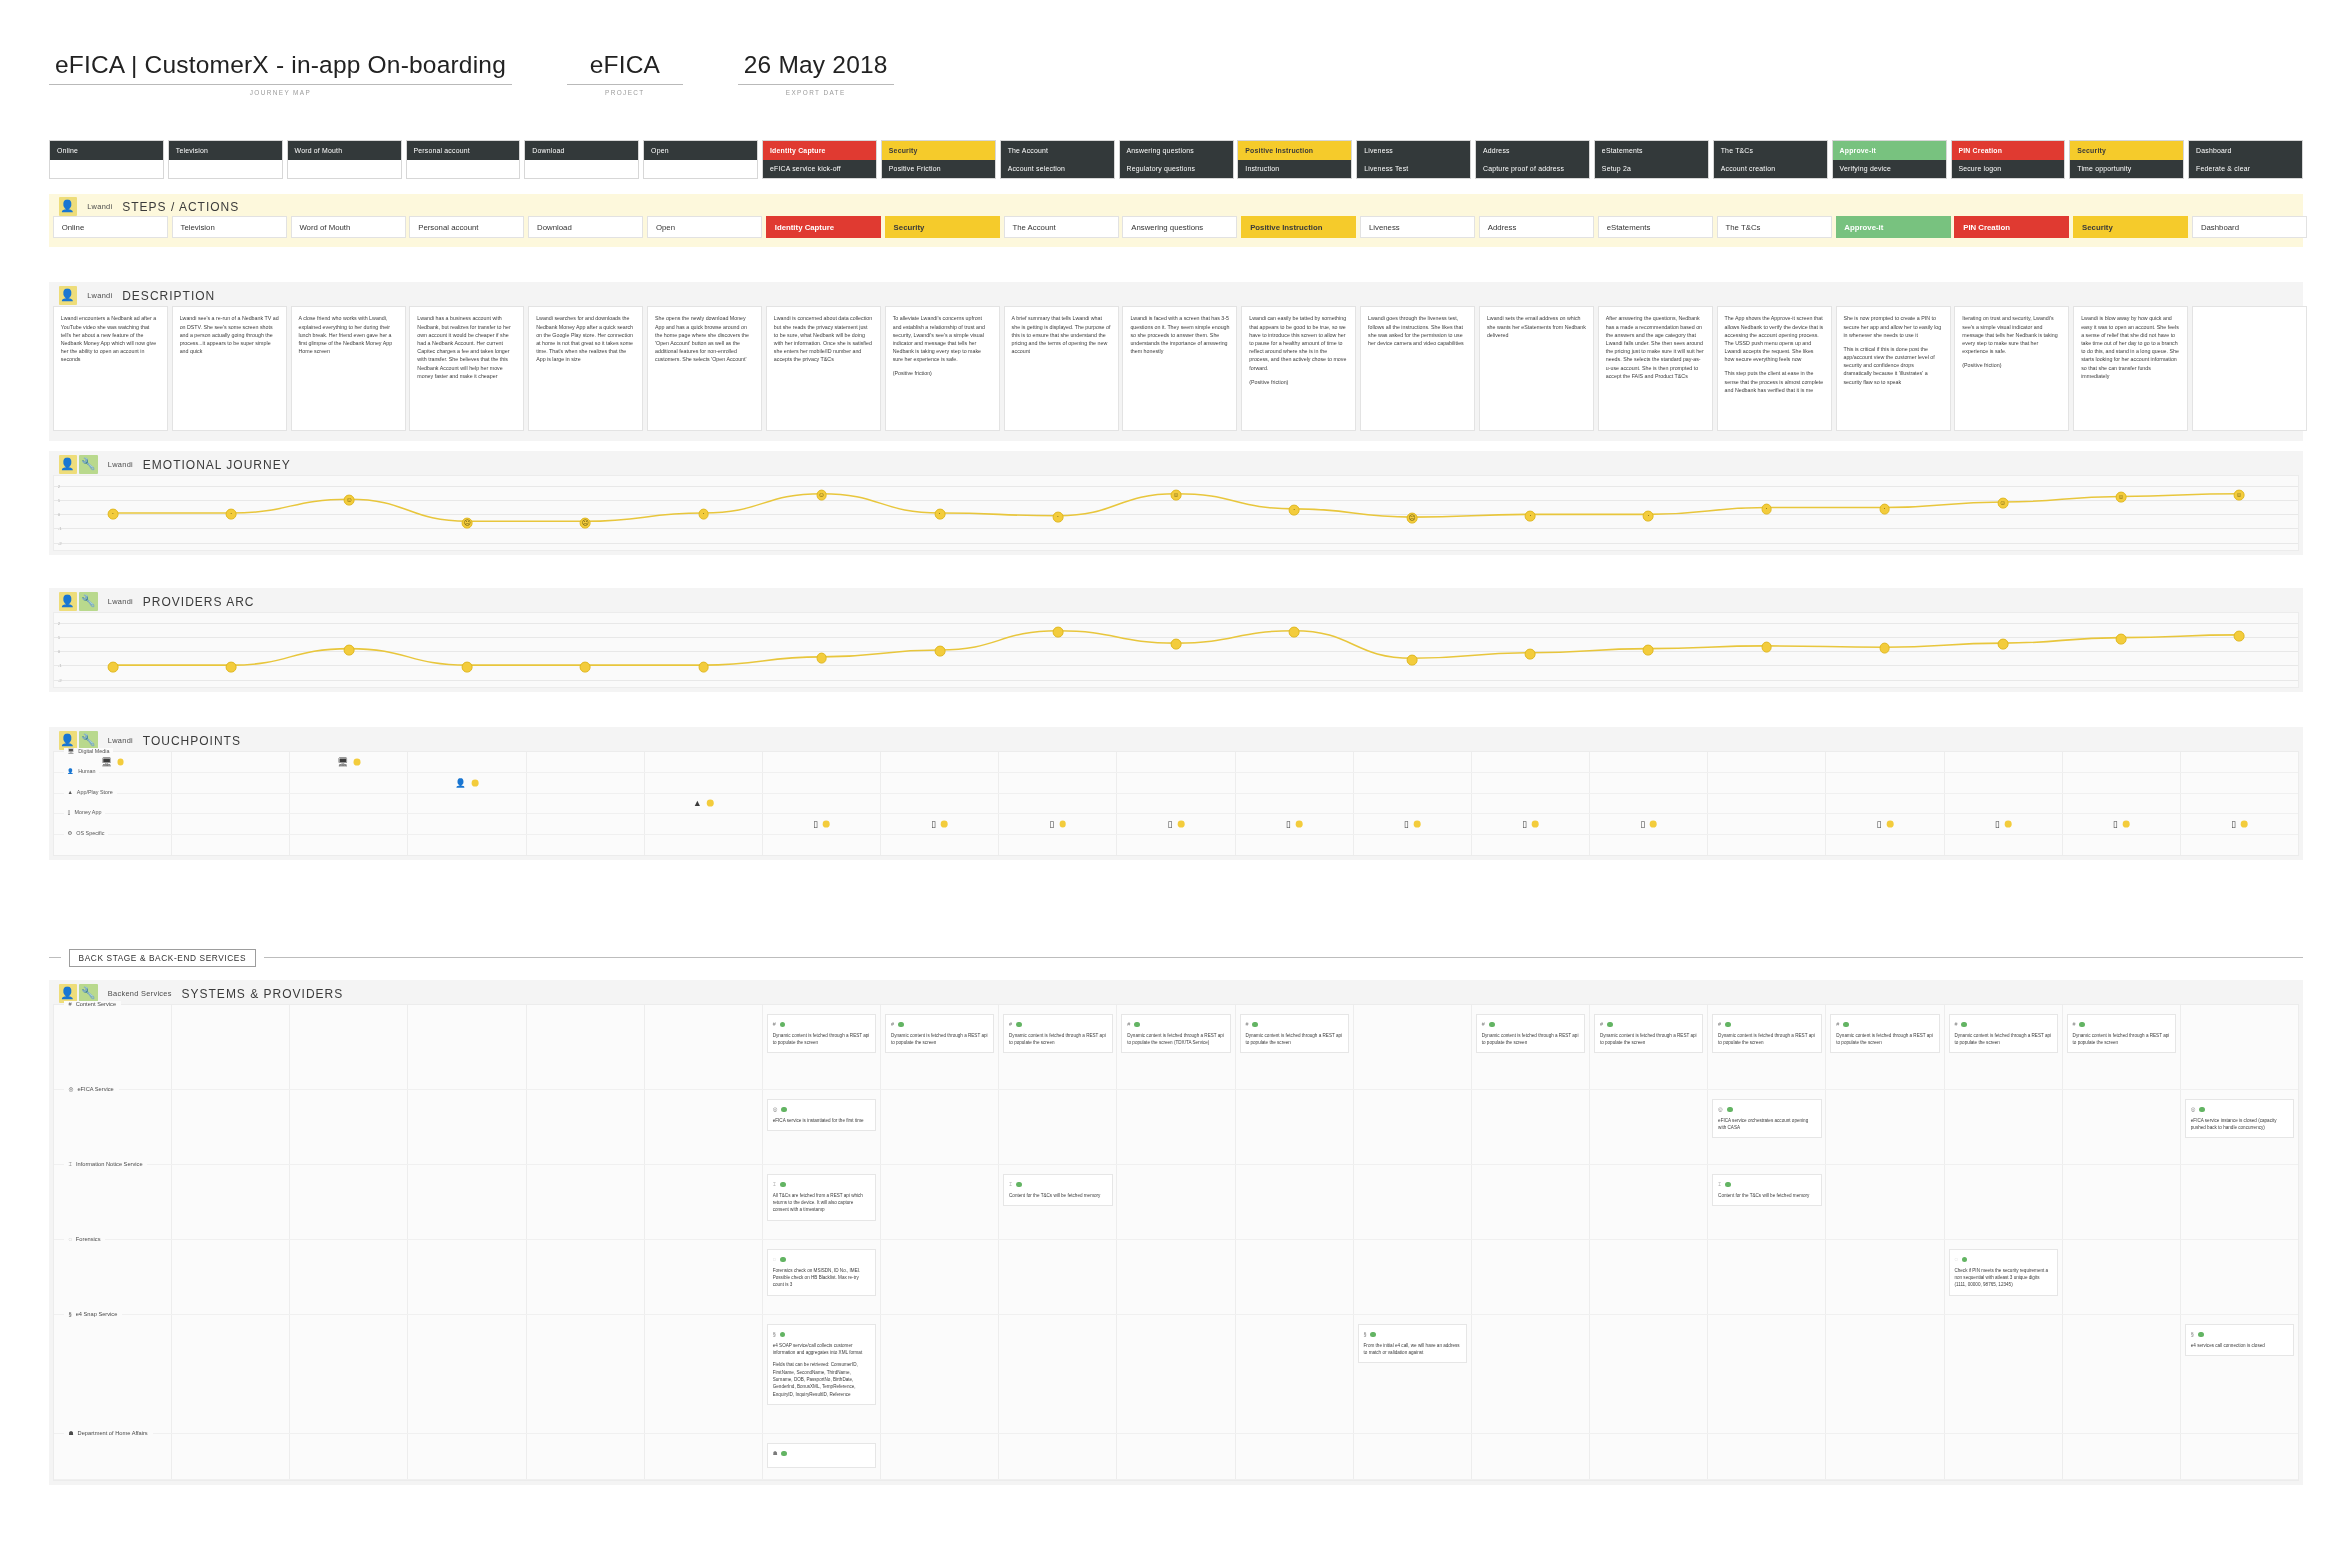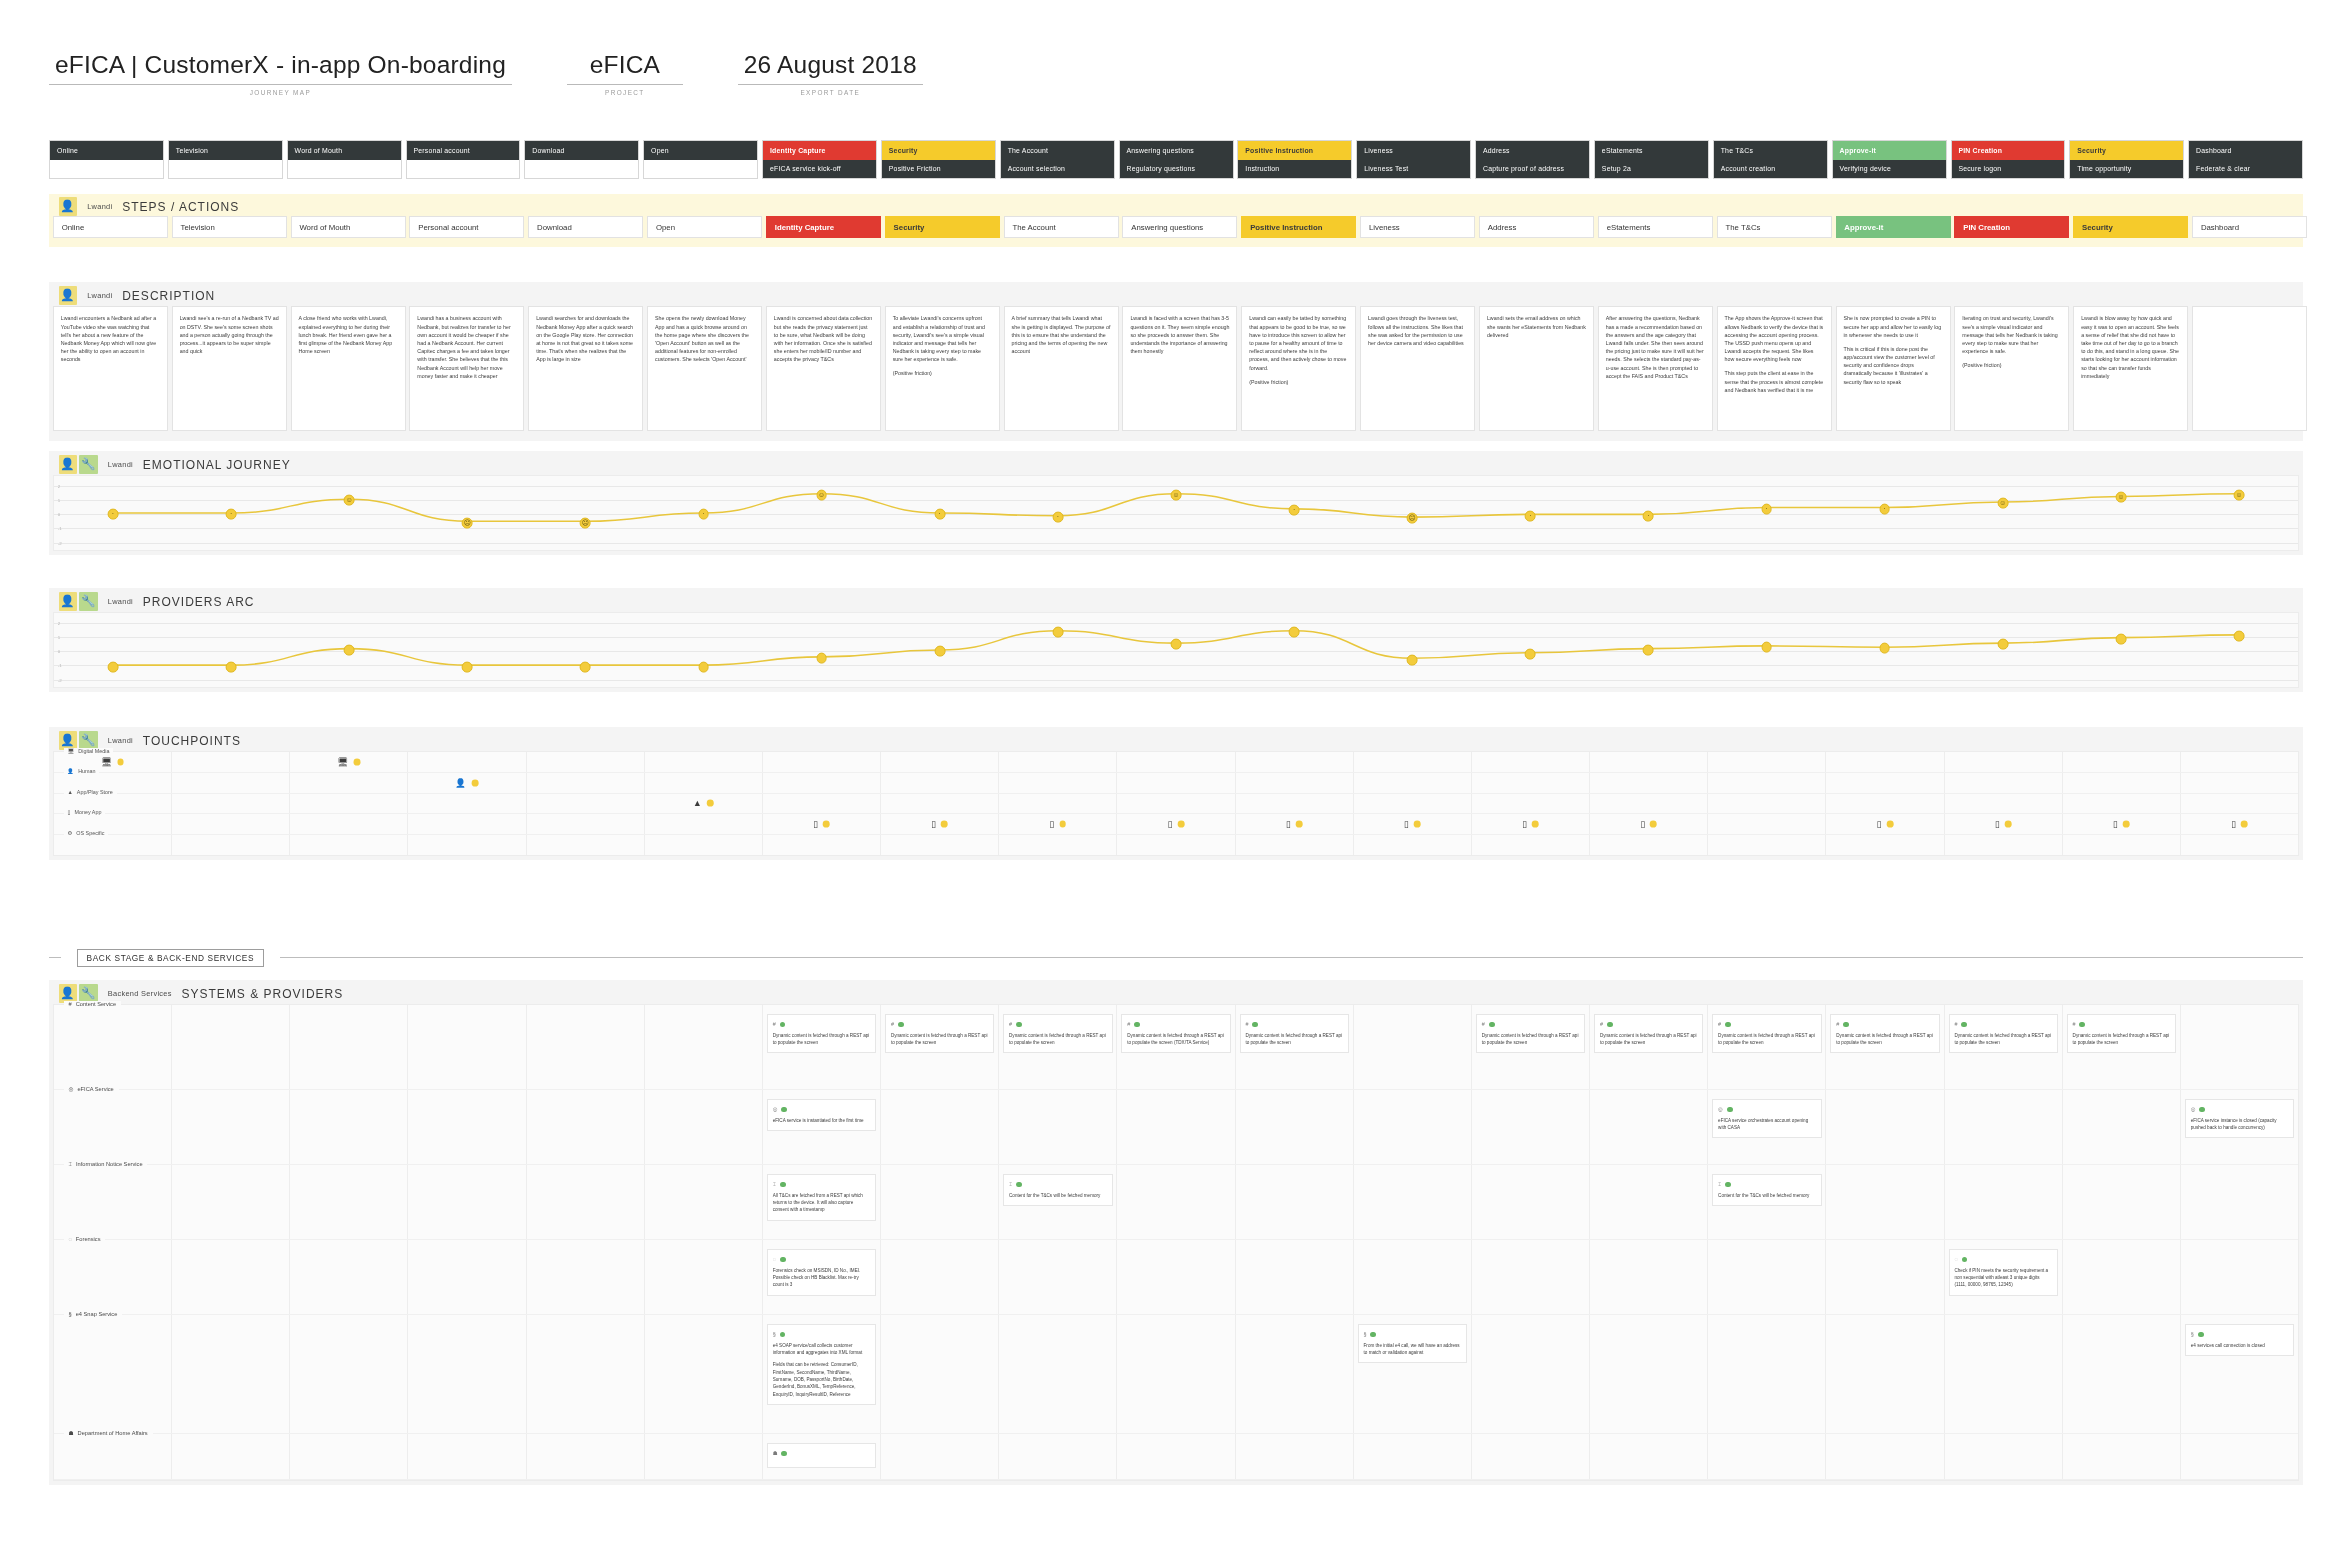--- a/index.html
+++ b/index.html
@@ -99,21 +99,21 @@
                 font-size:5.4px; color:#555; display:flex; align-items:center; gap:3.9px; z-index:4;}
   .tp-cols{ position:absolute; inset:0; display:flex; gap:0; }
   .tp-col{ flex:1 1 0; border-right:1px solid #ededed; position:relative; }
   .tp-col:last-child{border-right:none;}
   .tp-mark{ position:absolute; left:50%; top:50%; transform:translate(-50%,-50%);
             display:flex; align-items:center; gap:4.9px; }
   .tp-ico{ font-size:8.8px; color:#3b3b3b; line-height:1;}
   .tp-dot{ width:6.9px; height:6.9px; border-radius:50%; background:#f3cc3c;}
 
   
-  .bs-divider{ position:absolute; left:49px; width:2254px; display:flex; align-items:center; gap:16px;}
+  .bs-divider{ position:absolute; left:49px; width:2254px; display:flex; align-items:center; gap:8px;}
   .bs-divider .lineL{ width:11.8px; height:1px; background:#bdbdbd;}
   .bs-divider .tag{ border:1px solid #9d9d9d; padding:2.9px 8.8px; font-size:8.3px;
                     letter-spacing:0.6px; color:#2f2f2f; background:#fff;}
   .bs-divider .lineR{ flex:1; height:1px; background:#bdbdbd;}
 
   
   .bs-wrap{ background:#f4f4f4; padding:2.9px 3.9px 3.9px 3.9px;}
   .bs-body{ background:#fbfbfb; border:1px solid #ececec; }
   .bs-row{ position:relative; border-bottom:1px solid #f0f0f0;}
   .bs-rowlabel{ position:absolute; left:9.8px; top:-4.9px; background:#fbfbfb; padding:0 4.9px;
@@ -139,21 +139,21 @@
       <div class="val">eFICA | CustomerX - in-app On-boarding</div>
       <div class="rule"></div>
       <div class="cap">JOURNEY MAP</div>
     </div>
     <div class="hdr-field w2">
       <div class="val">eFICA</div>
       <div class="rule"></div>
       <div class="cap">PROJECT</div>
     </div>
     <div class="hdr-field w3">
-      <div class="val">26 August 2018</div>
+      <div class="val">26 May 2018</div>
       <div class="rule"></div>
       <div class="cap">EXPORT DATE</div>
     </div>
   </div>
 
 
   <div class="band" style="top:140px;">
     <div class="cols" id="chiprow">
         <div class="col chipcell">
           <div class="chip dark">Online</div>

